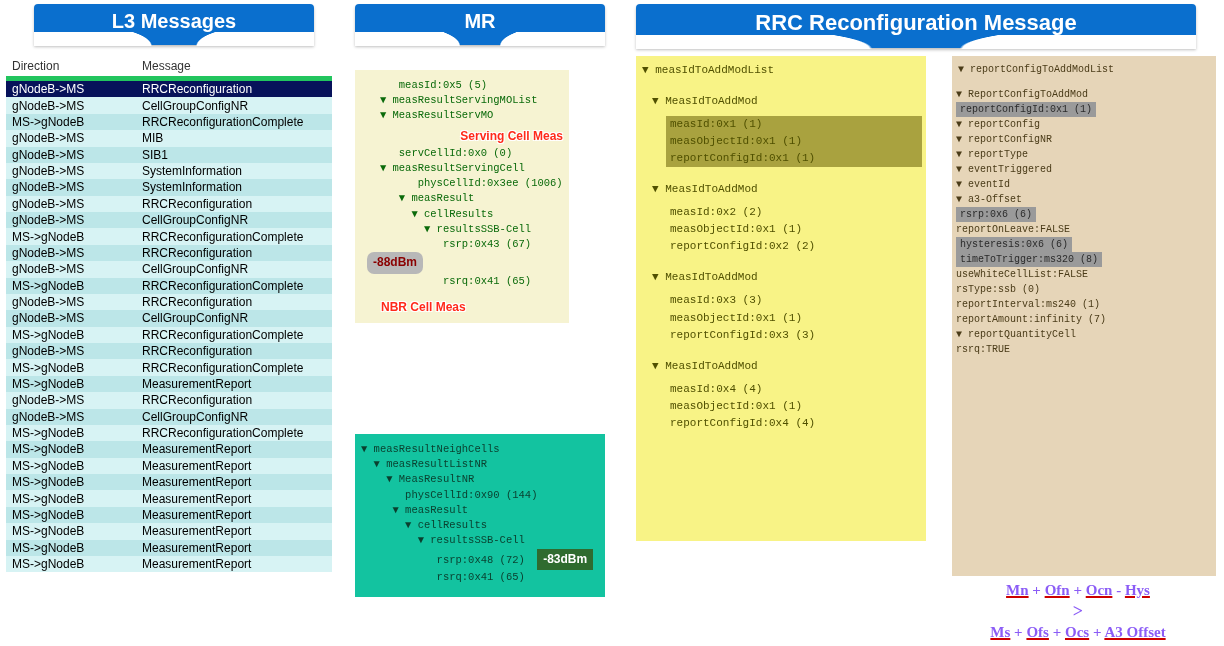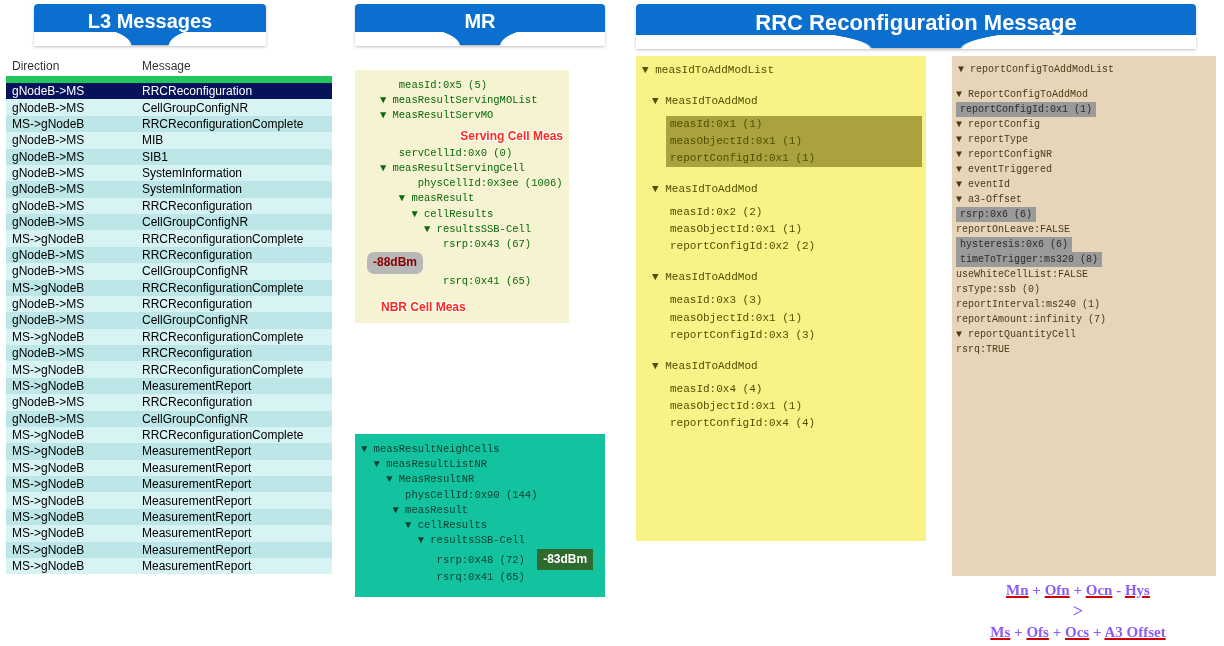--- a/index.html
+++ b/index.html
@@ -28,38 +28,38 @@
   .banner::after {
     content: "";
     position: absolute;
     left: 0; right: 0; bottom: -1px; height: 14px;
     background:
       radial-gradient(ellipse at 25% 100%, #fff 55%, transparent 56%) 0 100%/50% 28px no-repeat,
       radial-gradient(ellipse at 75% 100%, #fff 55%, transparent 56%) 100% 100%/50% 28px no-repeat;
   }
 
   
-  .col-l3 { position:absolute; left:34px; top:4px; width:232px; }
+  .col-l3 { position:absolute; left:34px; top:4px; width:280px; }
   .col-mr { position:absolute; left:355px; top:4px; width:250px; }
   .col-rrc-banner { position:absolute; left:636px; top:4px; width:560px; }
 
   
   .l3-table {
     position: absolute;
     left: 6px; top: 56px; width: 326px;
     border-collapse: collapse;
     font-size: 12px;
   }
   .l3-table th {
     text-align: left;
     font-weight: normal;
     color: #333;
     background: #fff;
     padding: 3px 6px;
-    border-bottom: 7px solid #22c55e;
+    border-bottom: 5px solid #22c55e;
   }
   .l3-table td {
     padding: 1.2px 6px;
   }
   .l3-table td:first-child { width: 130px; }
   .l3-row-a { background: #d7f3f4; }
   .l3-row-b { background: #bce6e8; }
   .l3-row-sel { background: #07125a; color: #fff; }
 
   
@@ -374,22 +374,22 @@
 </div>
 
 <div class="rrc2-panel">
   <div class="lvl" style="padding-left:2px;">▼ reportConfigToAddModList</div>
   <div id="rrc2-body">
       <div style="height: 10px;"></div>
       <div class="lvl">  ▼ ReportConfigToAddMod</div>
       <div><span>     </span><span class="gry">reportConfigId:0x1 (1)</span></div>
       <div class="lvl">   ▼ reportConfig</div>
       <div class="lvl"></div>
+      <div class="lvl">    ▼ reportConfigNR</div>
       <div class="lvl">     ▼ reportType</div>
-      <div class="lvl">    ▼ reportConfigNR</div>
       <div class="lvl"></div>
       <div class="lvl">      ▼ eventTriggered</div>
       <div class="lvl"></div>
       <div class="lvl">        ▼ eventId</div>
       <div class="lvl"></div>
       <div class="lvl">          ▼ a3-Offset</div>
       <div class="lvl"></div>
       <div><span>             </span><span class="gry">rsrp:0x6 (6)</span></div>
       <div class="lvl">            reportOnLeave:FALSE</div>
       <div class="lvl"></div>

